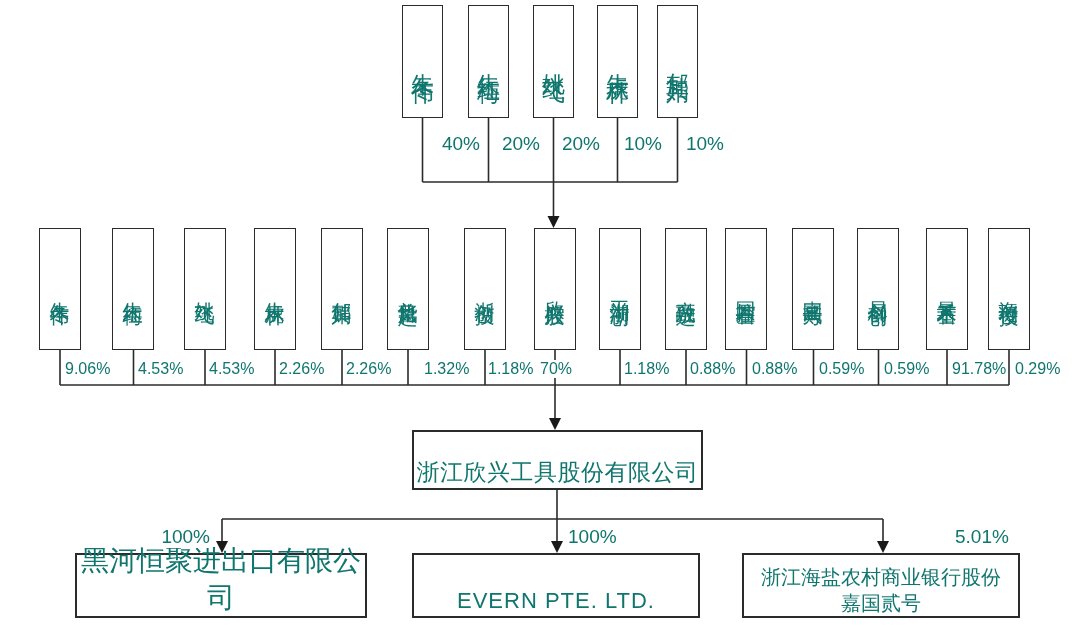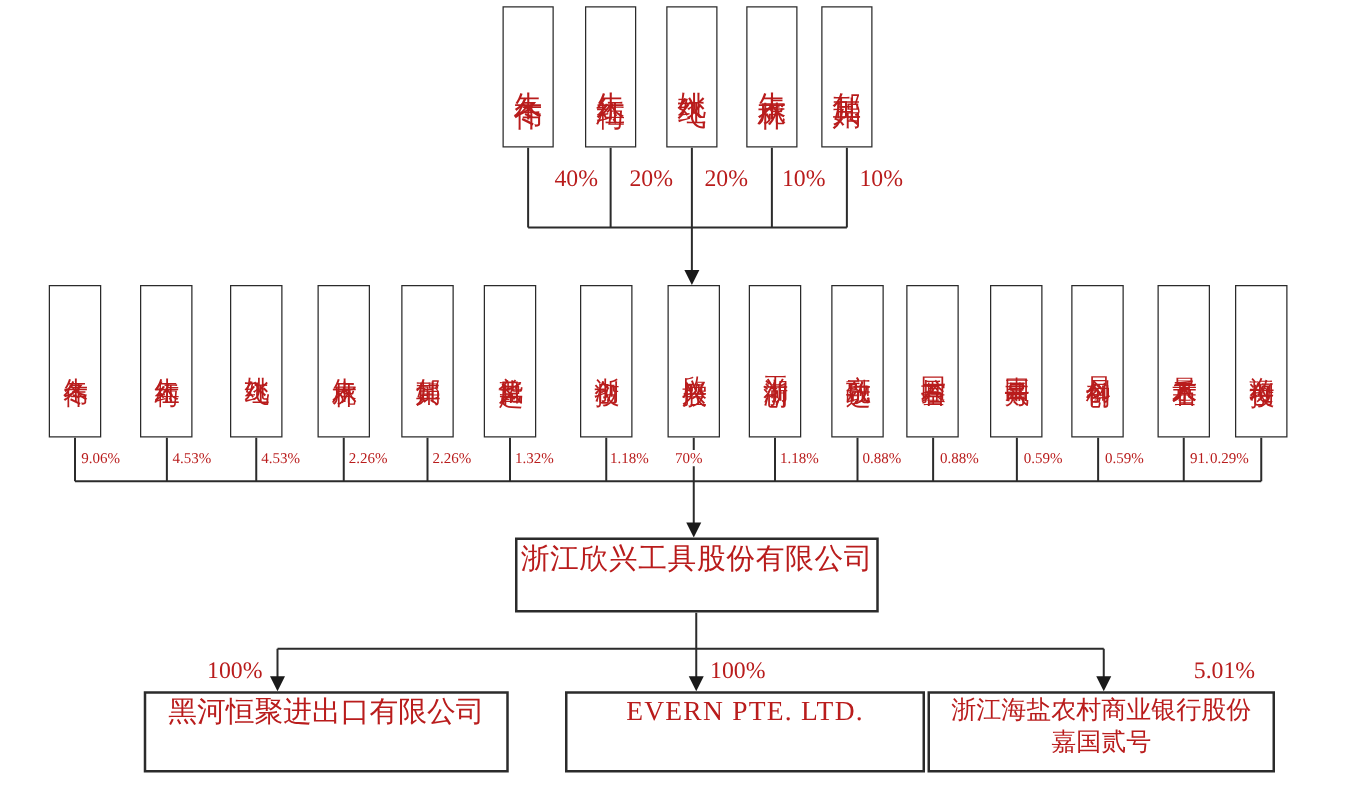--- a/index.html
+++ b/index.html
@@ -1,22 +1,22 @@
 <!DOCTYPE html>
 <html><head>
 <meta charset="utf-8">
 <style>
   html, body { margin: 0; padding: 0; background: #ffffff; }
   #stage {
     position: relative;
     width: 1080px;
     height: 629px;
     background: #ffffff;
-    font-family: Liberation Serif, serif;
-    color: #b91c1c;
+    font-family: Liberation Sans, sans-serif;
+    color: #0f766e;
     overflow: hidden;
   }
   #wires { position: absolute; left: 0; top: 0; z-index: 1; }
   .vbox {
     position: absolute;
     box-sizing: border-box;
     border: 1.5px solid #2b2b2b;
     background: #ffffff;
     display: flex;
     align-items: center;
@@ -29,38 +29,38 @@
   .r1 { top: 5px; width: 41px; height: 113px; font-size: 23px; letter-spacing: 0.18em; }
   .r2 { top: 228px; width: 42px; height: 122px; font-size: 20px; letter-spacing: 0.10em; }
   .pct {
     position: absolute;
     z-index: 3;
     white-space: nowrap;
     background: #ffffff;
     line-height: 1.1;
   }
   .pct1 { top: 134px; font-size: 19px; transform: translateX(-50%); }
-  .pct2 { top: 360px; font-size: 12px; }
+  .pct2 { top: 360px; font-size: 16px; }
   .pct3 { top: 527px; font-size: 19px; }
   .hbox {
     position: absolute;
     box-sizing: border-box;
     border: 2px solid #2b2b2b;
     background: #ffffff;
     display: flex;
     flex-direction: column;
     align-items: center;
-    justify-content: flex-start;
+    justify-content: flex-end;
     text-align: center;
     z-index: 2;
     line-height: 1.3;
   }
   #company-box { left: 412px; top: 430px; width: 291px; height: 60px; font-size: 23px; letter-spacing: 0.5px; }
-  #sub-box-0 { left: 75px;  top: 553px; width: 292px; height: 65px; font-size: 23px; margin-left: 40px; }
-  #sub-box-1 { left: 412px; top: 553px; width: 288px; height: 65px; font-size: 22px; letter-spacing: 1px; margin-left: 40px; }
+  #sub-box-0 { left: 75px;  top: 553px; width: 292px; height: 65px; font-size: 28px; }
+  #sub-box-1 { left: 412px; top: 553px; width: 288px; height: 65px; font-size: 22px; letter-spacing: 1px; }
   #sub-box-2 { left: 742px; top: 553px; width: 278px; height: 65px; font-size: 20px; }
 </style>
 </head>
 <body>
 
 <div id="stage">
 
   <svg id="wires" width="1080" height="629" viewBox="0 0 1080 629">
     <g stroke="#2b2b2b" stroke-width="1.6" fill="none">
 
@@ -115,30 +115,30 @@
   <div class="vbox r2" style="left:792px">嘉国贰号</div>
   <div class="vbox r2" style="left:857px">易创科创</div>
   <div class="vbox r2" style="left:926px">景禾基石</div>
   <div class="vbox r2" style="left:988px">海琏创投</div>
 
   <div class="pct pct2" style="left:65px">9.06%</div>
   <div class="pct pct2" style="left:138px">4.53%</div>
   <div class="pct pct2" style="left:209px">4.53%</div>
   <div class="pct pct2" style="left:279px">2.26%</div>
   <div class="pct pct2" style="left:346px">2.26%</div>
-  <div class="pct pct2" style="left:412px">1.32%</div>
+  <div class="pct pct2" style="left:424px">1.32%</div>
   <div class="pct pct2" style="left:488px">1.18%</div>
   <div class="pct pct2" style="left:540px">70%</div>
   <div class="pct pct2" style="left:624px">1.18%</div>
   <div class="pct pct2" style="left:690px">0.88%</div>
   <div class="pct pct2" style="left:752px">0.88%</div>
   <div class="pct pct2" style="left:819px">0.59%</div>
   <div class="pct pct2" style="left:884px">0.59%</div>
   <div class="pct pct2" style="left:952px">91.78%</div>
-  <div class="pct pct2" style="left:968px">0.29%</div>
+  <div class="pct pct2" style="left:1015px">0.29%</div>
 
   <div class="hbox" id="company-box">
     <div>浙江欣兴工具股份有限公司</div>
   </div>
 
   <div class="pct pct3" style="left:150px;width:60px;text-align:right">100%</div>
   <div class="pct pct3" style="left:568px">100%</div>
   <div class="pct pct3" style="left:955px">5.01%</div>
 
   <div class="hbox" id="sub-box-0">

